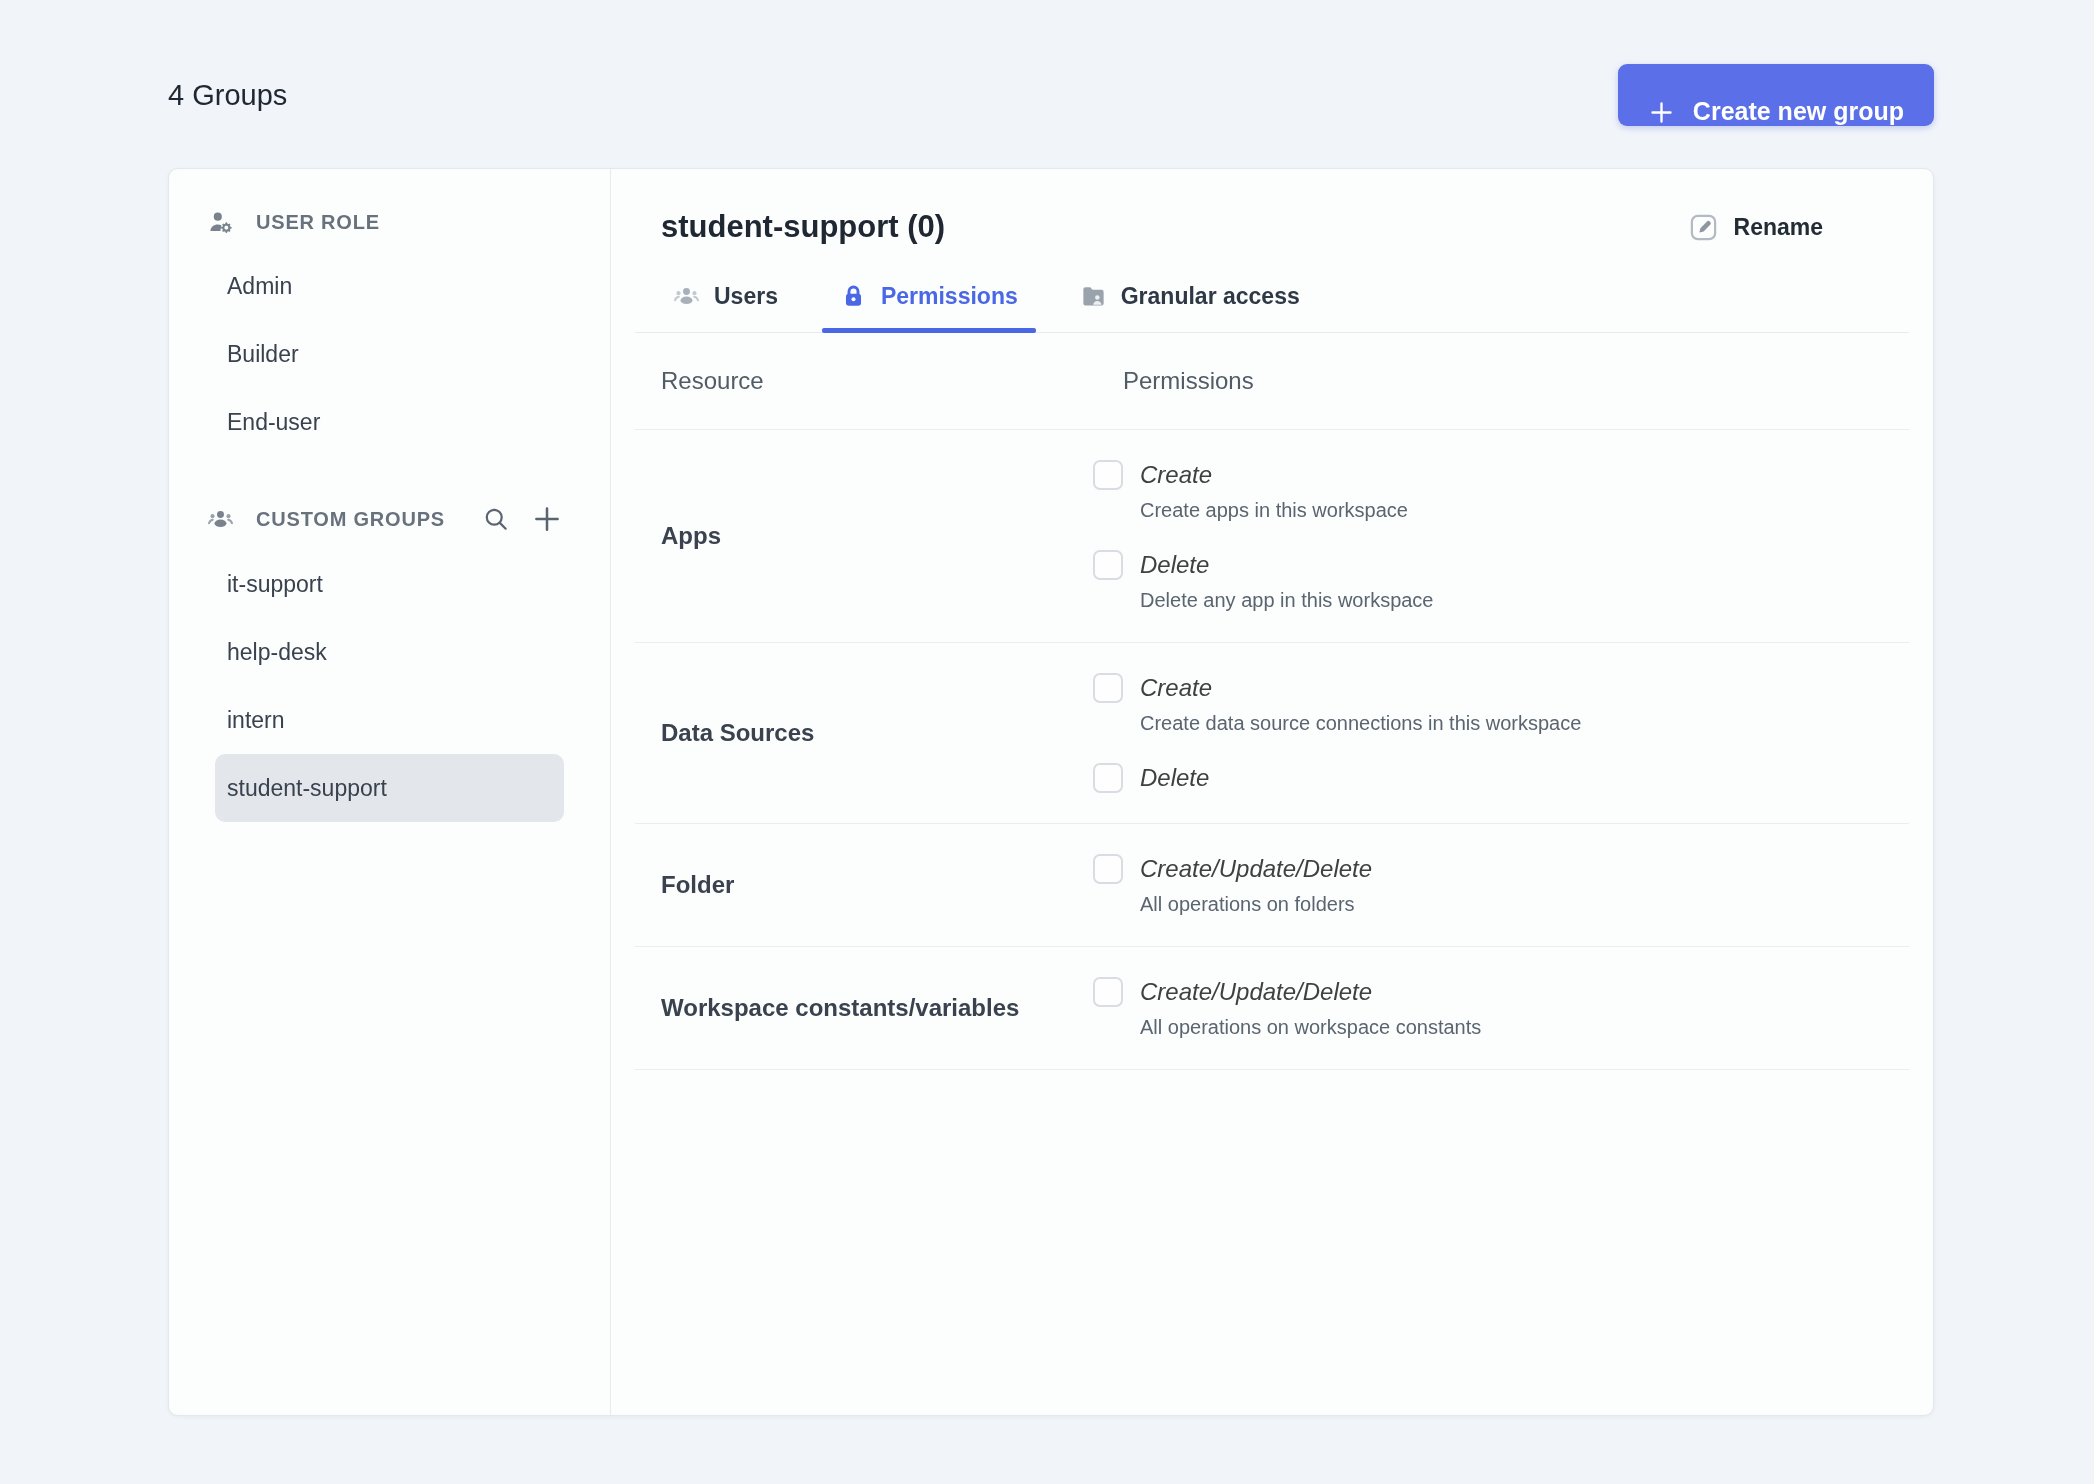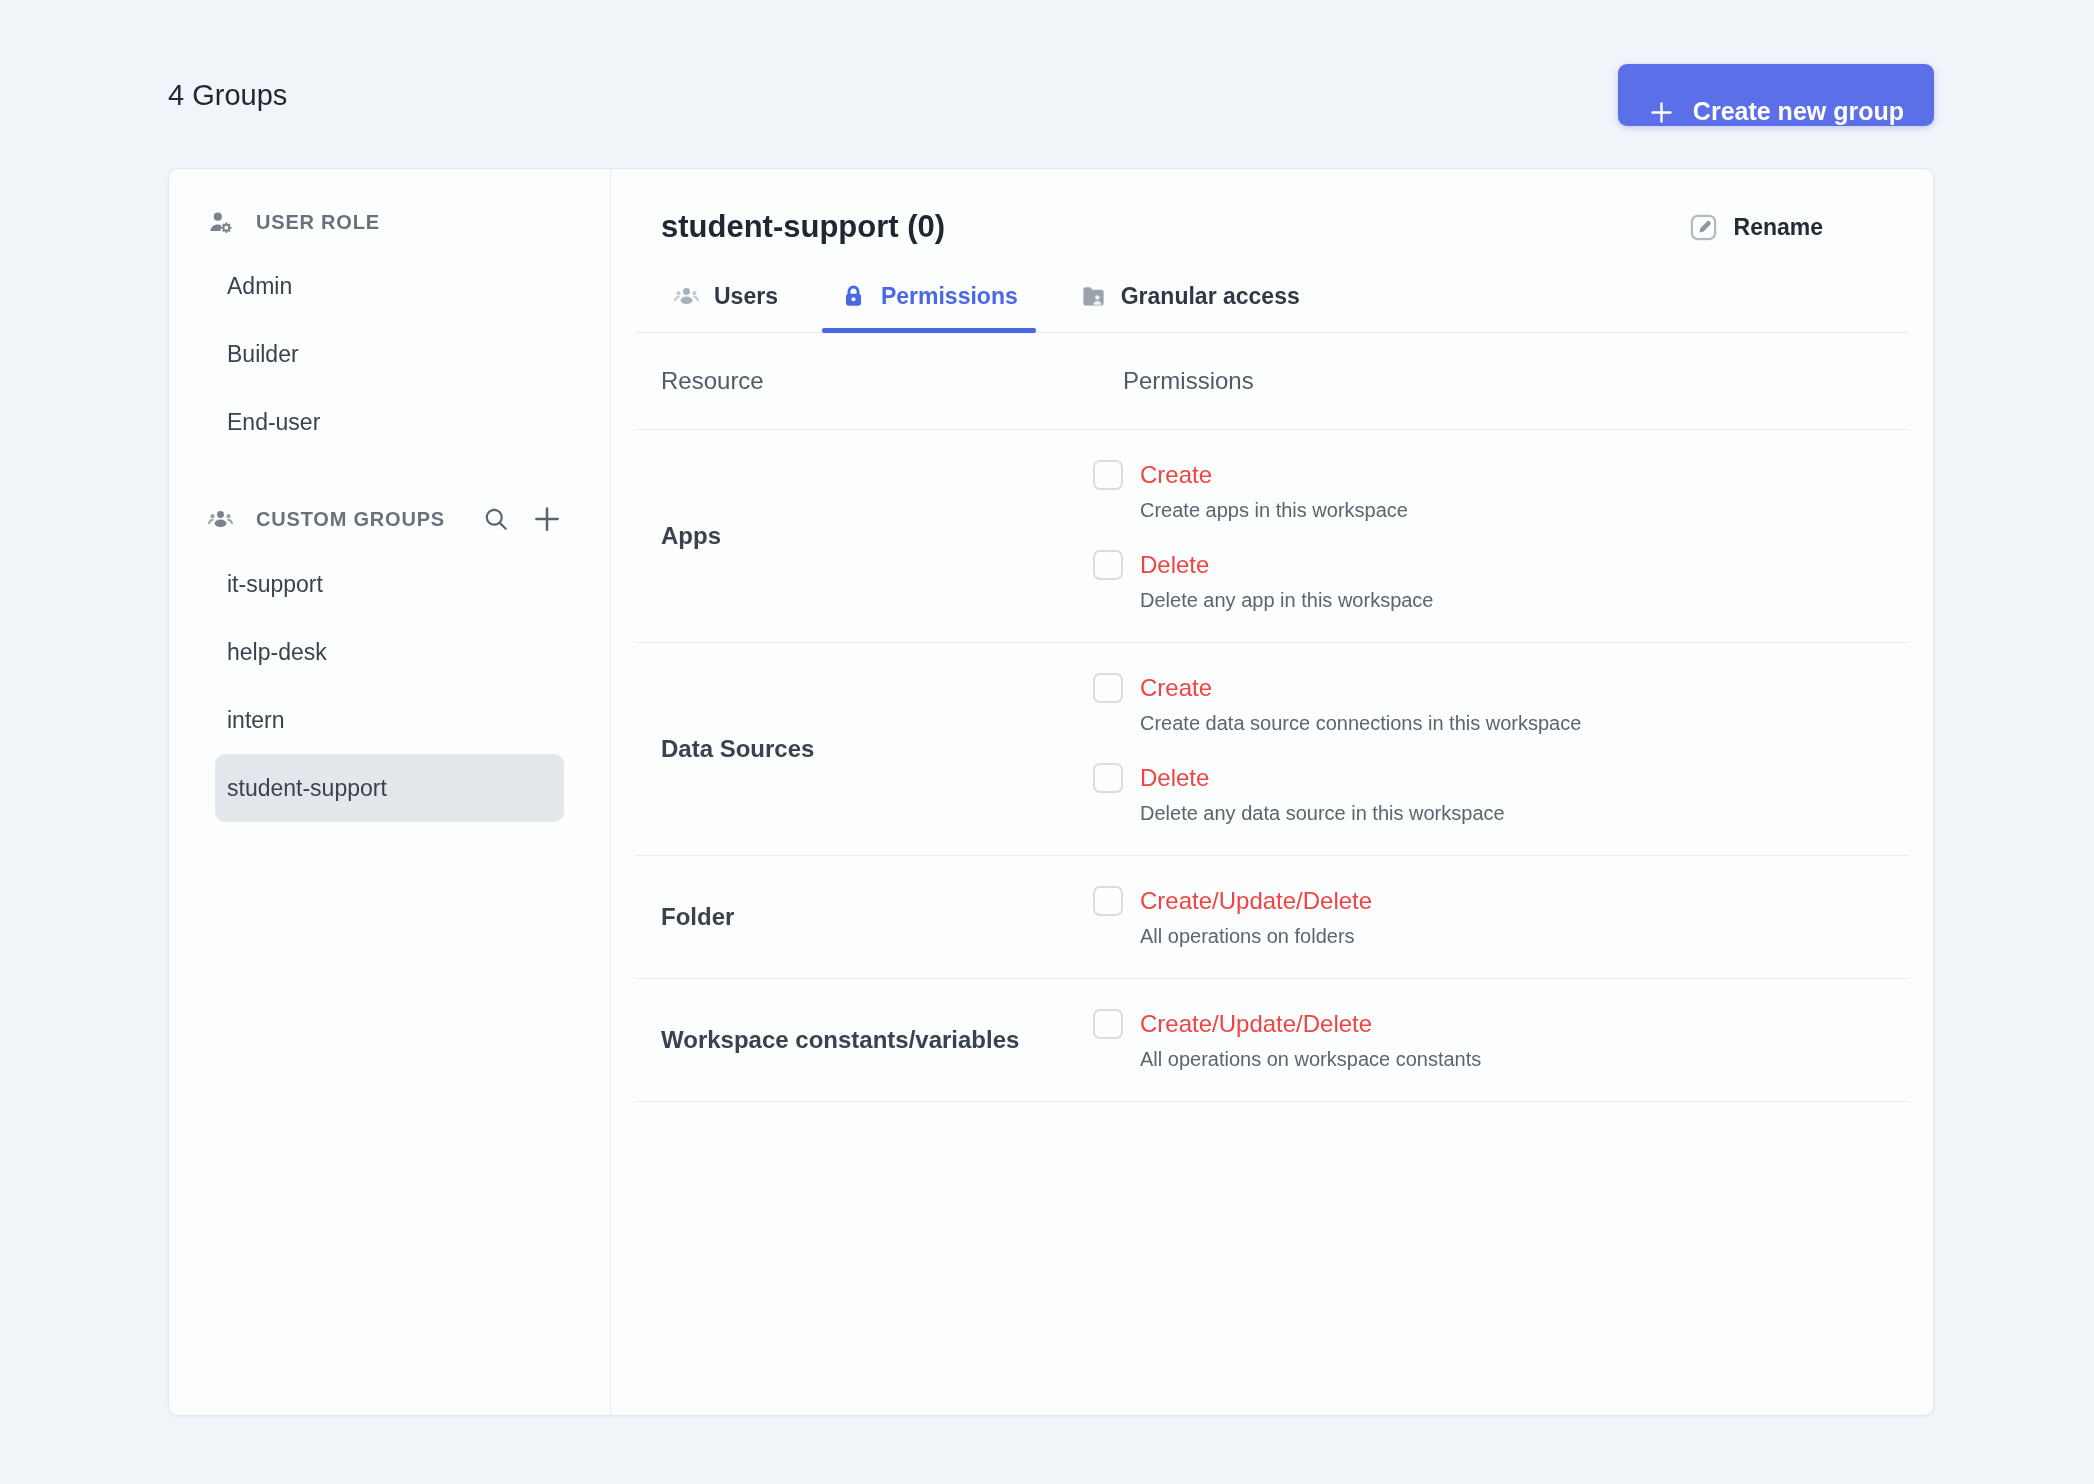--- a/index.html
+++ b/index.html
@@ -100,21 +100,21 @@
     display:flex; align-items:center;
     font-size:24px; color:#39424E;font-weight:bold;
   }
   .col-perms { flex:1; display:flex; flex-direction:column; gap:28px; }
   .perm-top { display:flex; align-items:center; gap:17px; }
   .checkbox {
     width:30px; height:30px; flex-shrink:0;
     background:#FEFEFE; border:2px solid #D8DDE2; border-radius:7px;
     cursor:pointer;
   }
-  .perm-label { font-size:24px; color:#ef4444; }
+  .perm-label { font-size:24px; color:#404040;font-style:italic; }
   .perm-desc { margin:9px 0 0 47px; font-size:20px; color:#5A6570; }
 
   svg { display:block; }
 </style>
 </head>
 <body>
 
 <div class="topbar">
   <div class="page-title">4 Groups</div>
   <button class="btn-create">
@@ -295,21 +295,20 @@
       <div class="checkbox" role="checkbox" aria-checked="false"></div>
       <div class="perm-label">Create</div>
     </div>
     <div class="perm-desc">Create data source connections in this workspace</div>
   </div>
               <div class="perm-item">
     <div class="perm-top">
       <div class="checkbox" role="checkbox" aria-checked="false"></div>
       <div class="perm-label">Delete</div>
     </div>
-    <div class="perm-desc">Delete any data source in this workspace</div>
   </div>
             </div>
   </div>
           <div class="prow">
     <div class="col-resource">Folder</div>
     <div class="col-perms">
               <div class="perm-item">
     <div class="perm-top">
       <div class="checkbox" role="checkbox" aria-checked="false"></div>
       <div class="perm-label">Create/Update/Delete</div>

